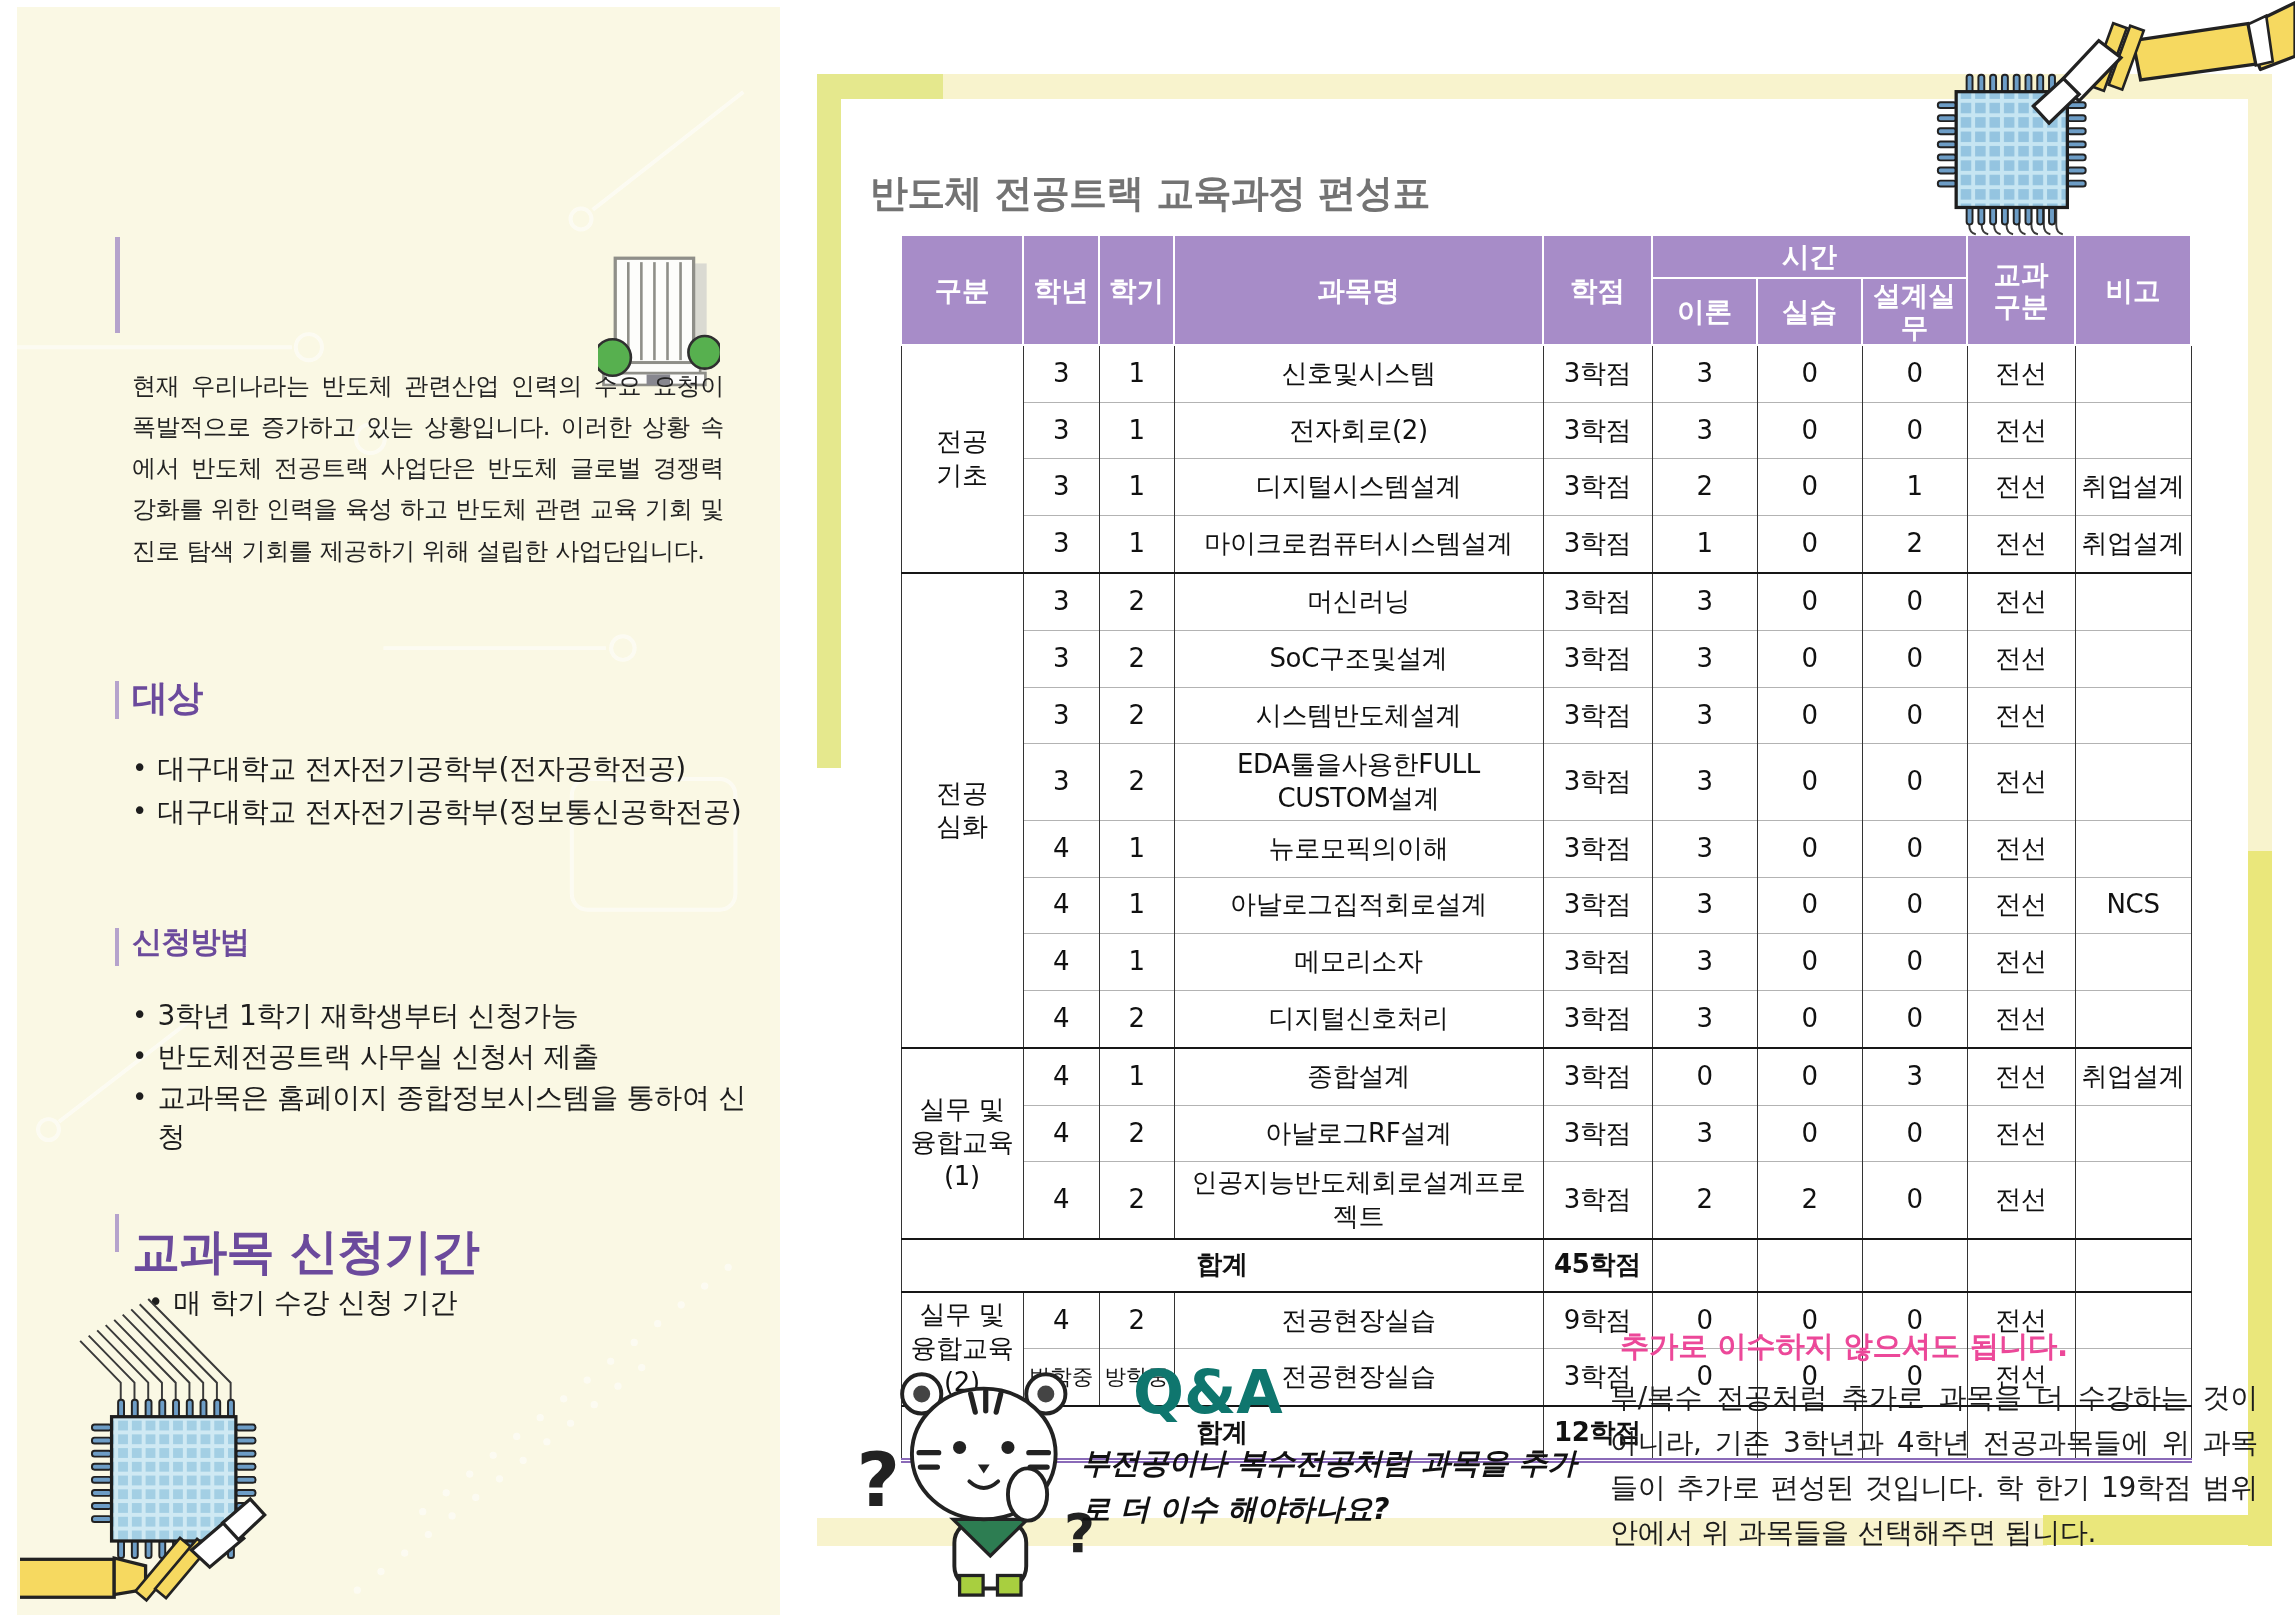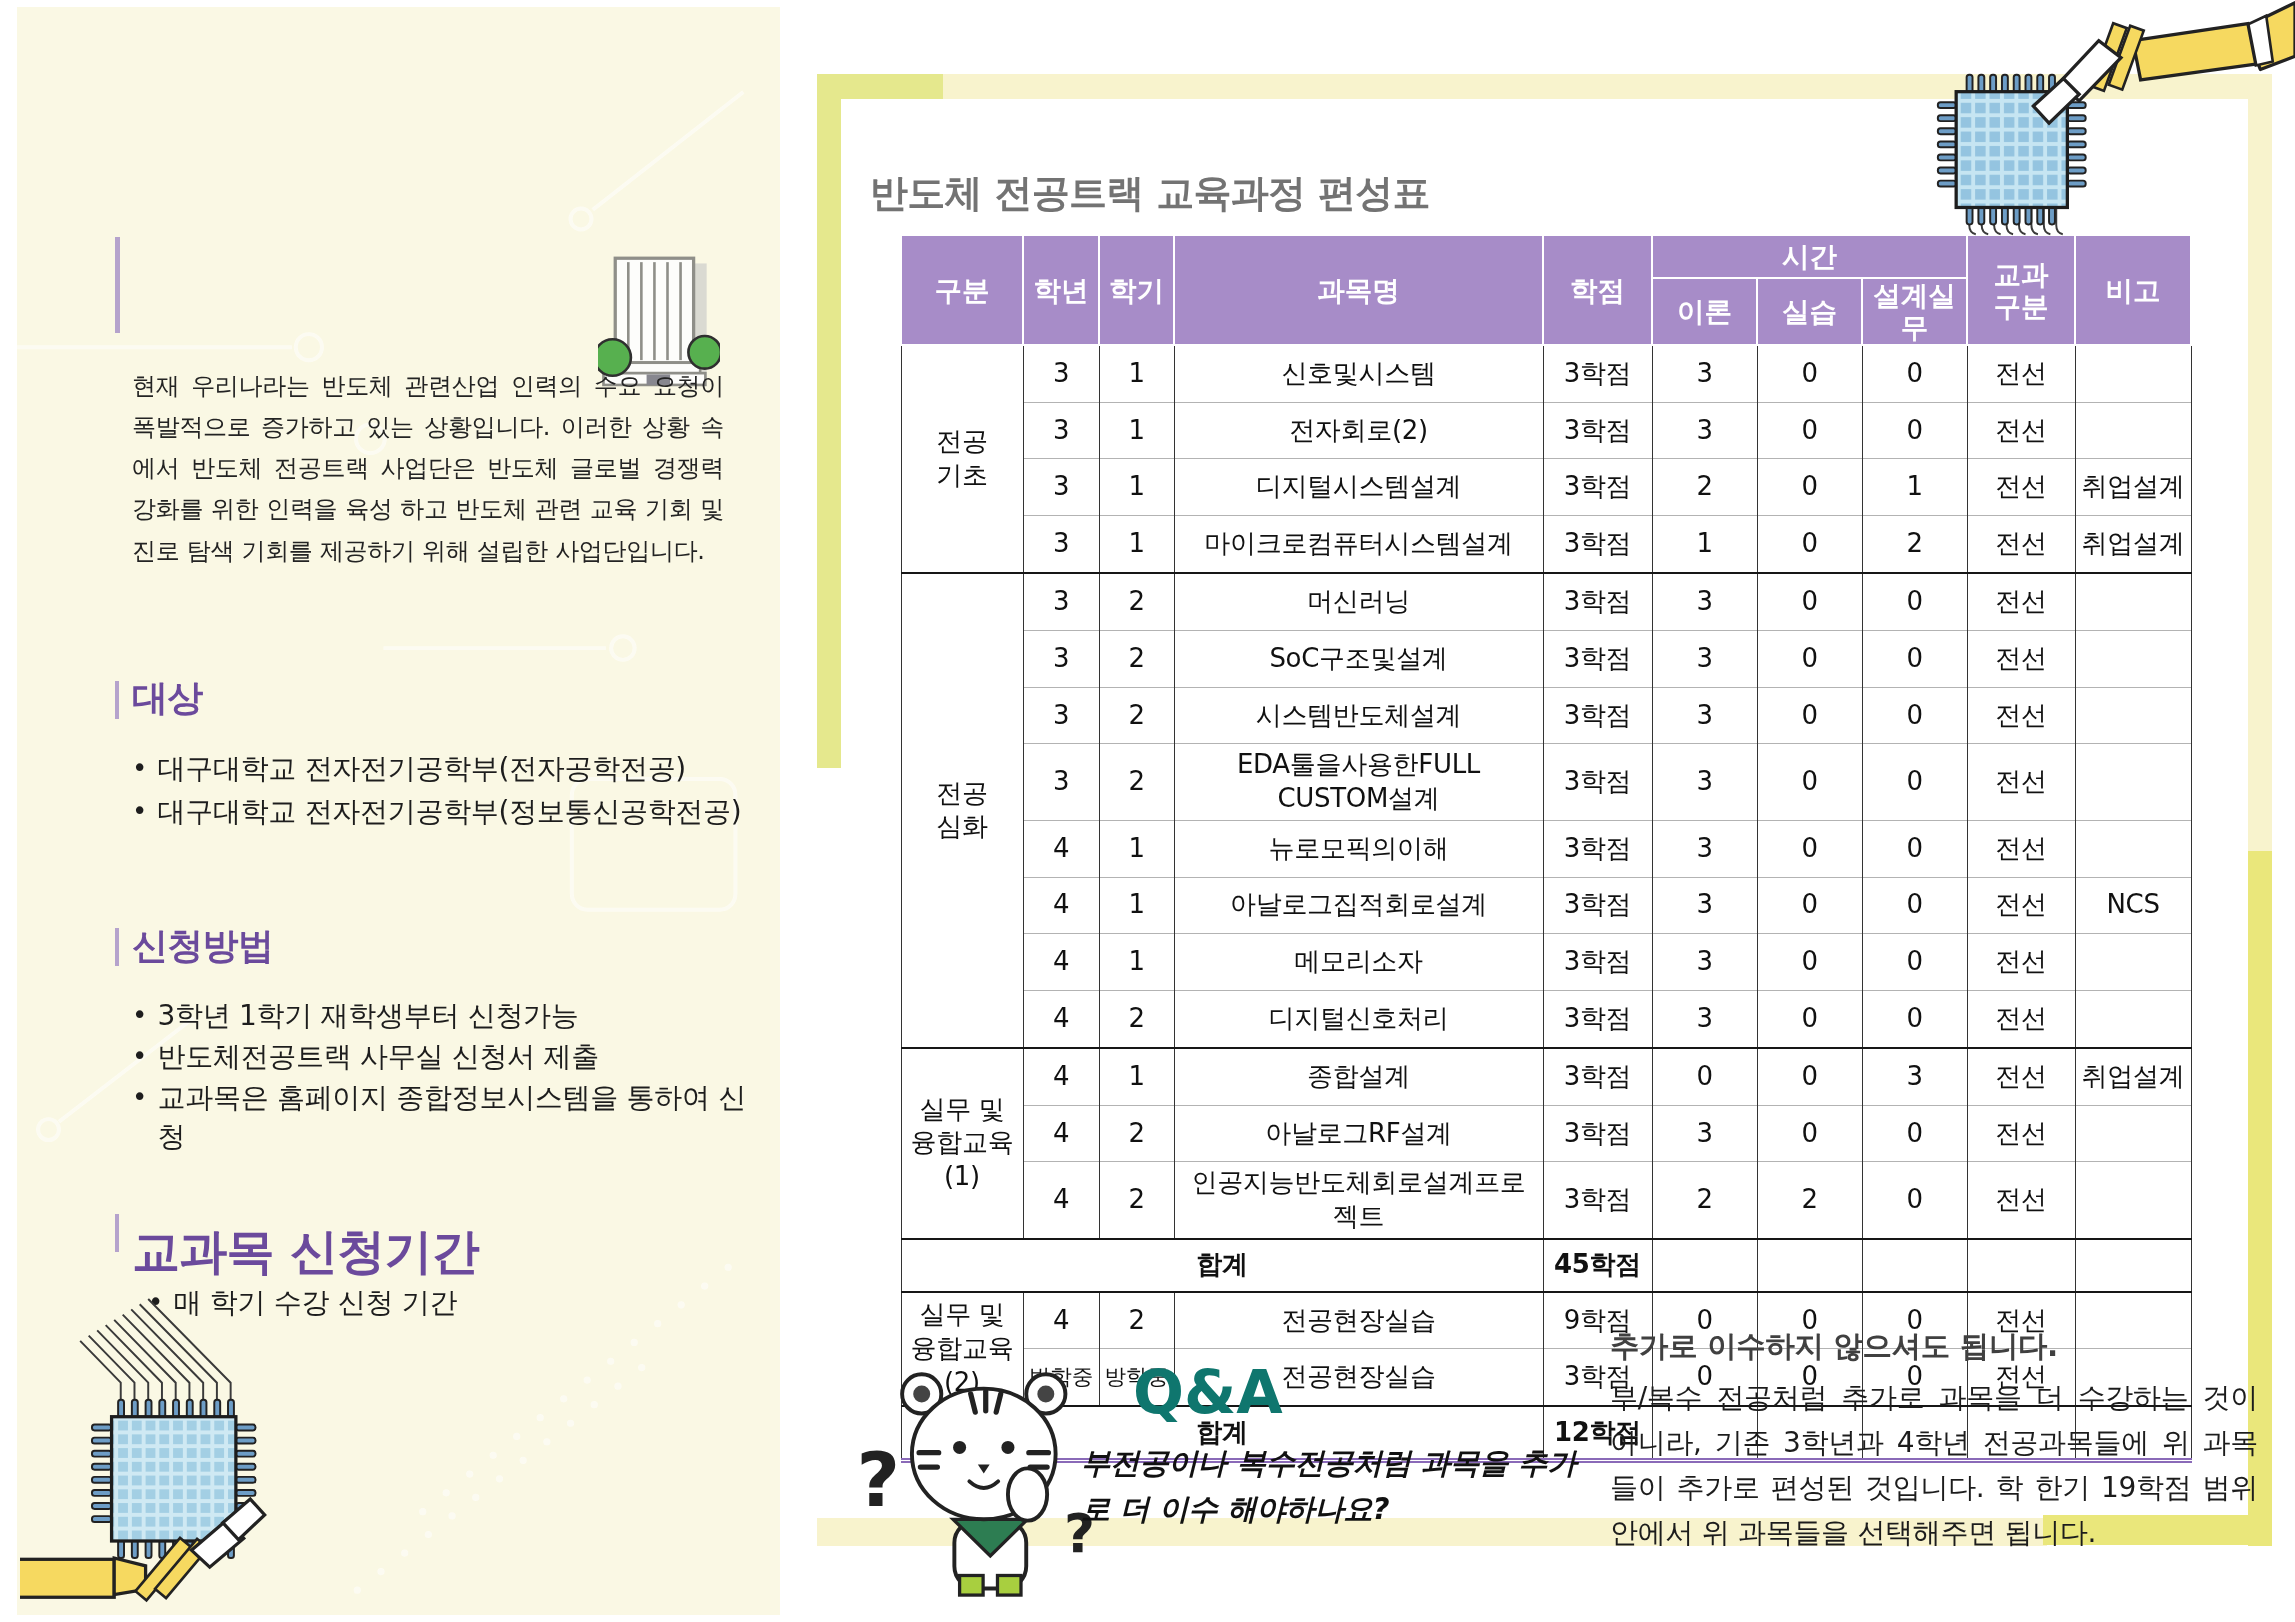--- a/index.html
+++ b/index.html
@@ -38,21 +38,21 @@
               padding:3.9px 5.2px;white-space:pre-line;line-height:1.3;letter-spacing:-0.3px;}
   .curriculum tbody tr.group-top td{border-top:2.6px solid #161616;}
   .curriculum tbody tr.subtotal td{border-top:2.6px solid #161616;font-weight:bold;height:43px;}
   .curriculum tbody td.compact{font-size:21.6px;padding:3.9px 1.3px;}
 
   
   .qna-title{position:absolute;left:1133px;top:1357px;font-size:60px;font-weight:bold;color:#0f766e;}
   .qna-question{position:absolute;left:1081px;top:1440px;width:504px;font-size:29.4px;font-weight:bold;
                 line-height:1.58;color:#111;letter-spacing:-0.3px;font-style:italic;}
   .answer{position:absolute;left:1610px;top:1327px;width:648px;}
-  .answer-title{font-size:29.4px;font-weight:bold;color:#404040;letter-spacing:-0.3px;}
+  .answer-title{font-size:29.4px;font-weight:bold;color:#ec4899;letter-spacing:-0.3px;margin-left:10px;}
   .answer-body{margin-top:9.2px;font-size:28px;line-height:1.6;color:#1c1c1c;text-align:justify;letter-spacing:-0.3px;}
 
   .abs{position:absolute;}
 </style>
 </head>
 <body>
 
 <div class="page">
 
   <div class="left-panel">
@@ -103,21 +103,21 @@
         <span class="marker">•</span>
         <span>대구대학교 전자전기공학부(전자공학전공)</span>
       </div>
       <div class="l-item" style="height:43px;">
         <span class="marker">•</span>
         <span>대구대학교 전자전기공학부(정보통신공학전공)</span>
       </div>
     </div>
 
     <div class="hbar" style="left:98px;top:921px;width:3.9px;height:38px;"></div>
-    <div class="l-heading" style="left:115px;top:915px;font-size:36px;">신청방법</div>
+    <div class="l-heading" style="left:115px;top:915px;font-size:30px;">신청방법</div>
     <div class="l-list" style="left:115px;top:989px;width:615px;">
       <div class="l-item" style="height:41px;">
         <span class="marker">•</span>
         <span>3학년 1학기 재학생부터 신청가능</span>
       </div>
       <div class="l-item" style="height:41px;">
         <span class="marker">•</span>
         <span>반도체전공트랙 사무실 신청서 제출</span>
       </div>
       <div class="l-item" style="height:41px;">

